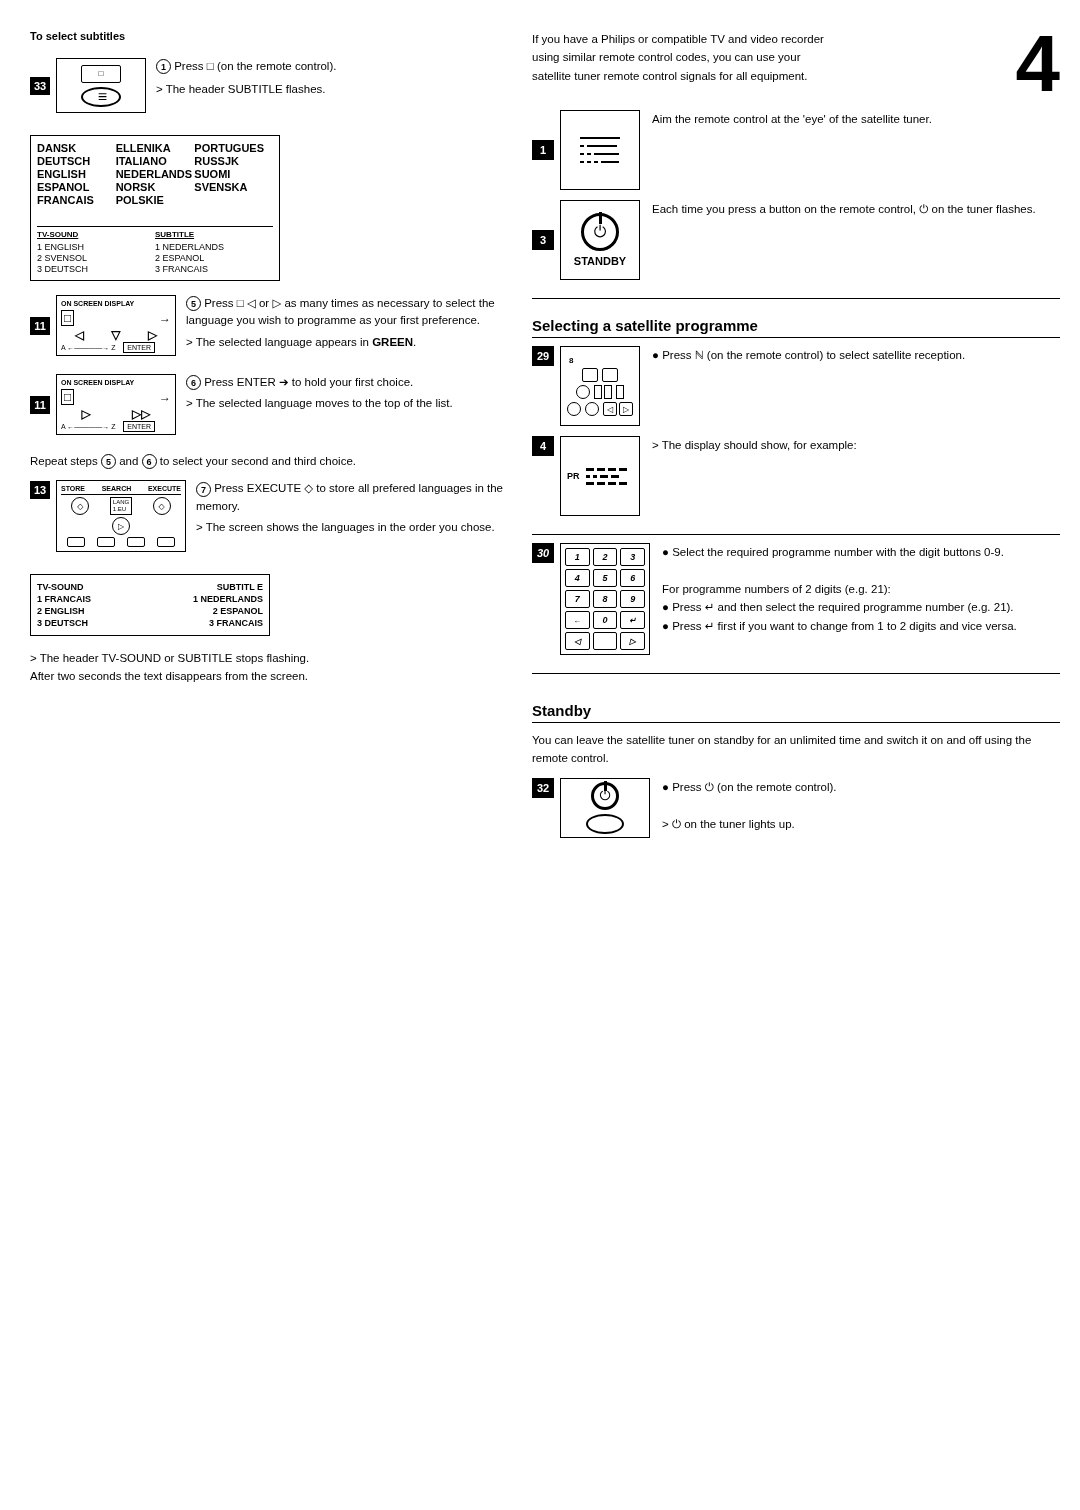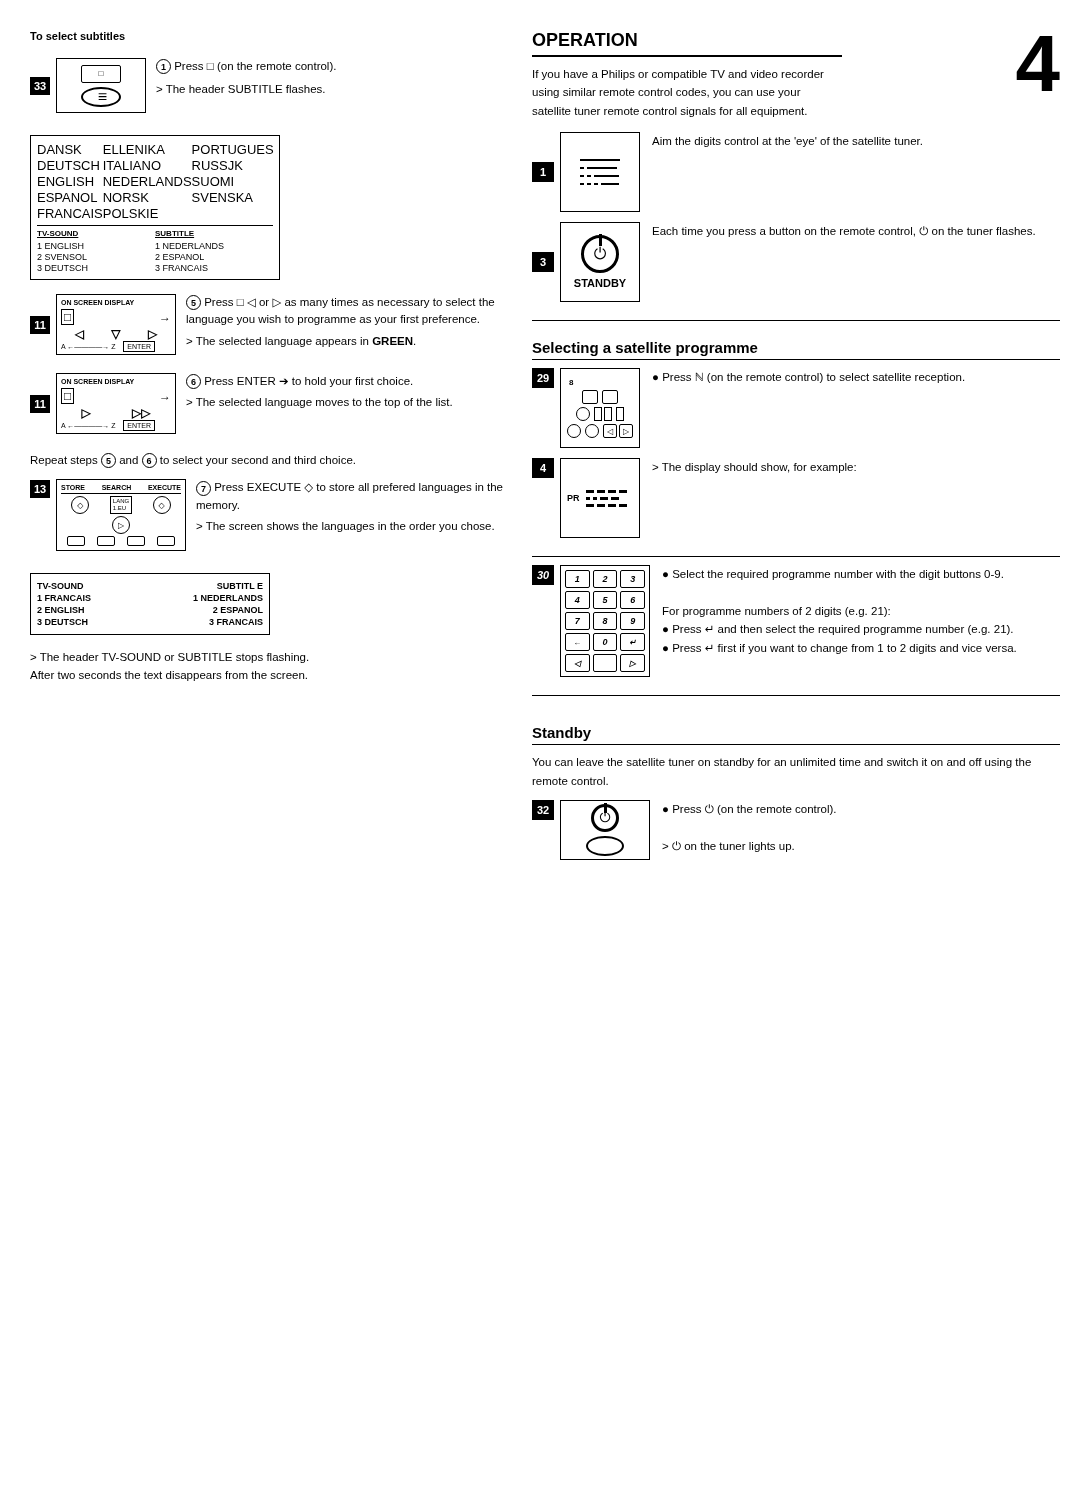--- a/index.html
+++ b/index.html
@@ -93,23 +93,23 @@
     .lang-table-wrap {
       border: 1.5px solid #000;
       padding: 6px;
       background: #fff;
       width: 250px;
       margin: 4px 0;
     }
     .lang-grid {
       display: grid;
       grid-template-columns: repeat(3, 1fr);
-      font-size: 13px;
-      font-weight: normal;
-      margin-bottom: 4px;
+      font-size: 11px;
+      font-weight: bold;
+      margin-bottom: 20px;
     }
     .lang-grid-2col {
       display: grid;
       grid-template-columns: repeat(2, 1fr);
       font-size: 9px;
       margin-top: 4px;
       border-top: 1px solid #000;
       padding-top: 3px;
     }
     .lang-grid-2col .col-header {
@@ -648,21 +648,20 @@
       &gt; The header TV-SOUND or SUBTITLE stops flashing.<br>
       After two seconds the text disappears from the screen.
     </div>
 
   </div>
 
   <div class="right-col">
 
     <div class="operation-header">
       <div>
-        <div class="section-title">OPERATION</div>
         <div class="op-intro">If you have a Philips or compatible TV and video recorder using similar remote control codes, you can use your satellite tuner remote control signals for all equipment.</div>
       </div>
       <div class="op-num">4</div>
     </div>
 
     <div class="right-step-row">
       <div style="display:flex;align-items:center;gap:6px;">
         <div class="right-step-badge">1</div>
 
         <div class="remote1-img">
@@ -681,21 +680,21 @@
             </div>
             <div style="display:flex;align-items:center;gap:3px;">
               <div style="width:4px;height:2px;background:#000;"></div>
               <div style="width:4px;height:2px;background:#000;"></div>
               <div style="width:4px;height:2px;background:#000;"></div>
               <div style="width:18px;height:2px;background:#000;"></div>
             </div>
           </div>
         </div>
       </div>
-      <div class="bullet-text">Aim the digits control at the 'eye' of the satellite tuner.</div>
+      <div class="bullet-text">Aim the remote control at the 'eye' of the satellite tuner.</div>
     </div>
 
     <div class="right-step-row">
       <div style="display:flex;align-items:center;gap:6px;">
         <div class="right-step-badge">3</div>
         <div class="standby-box">
           <div class="standby-circle">
             <div class="standby-line"></div>
             ⏻
           </div>

